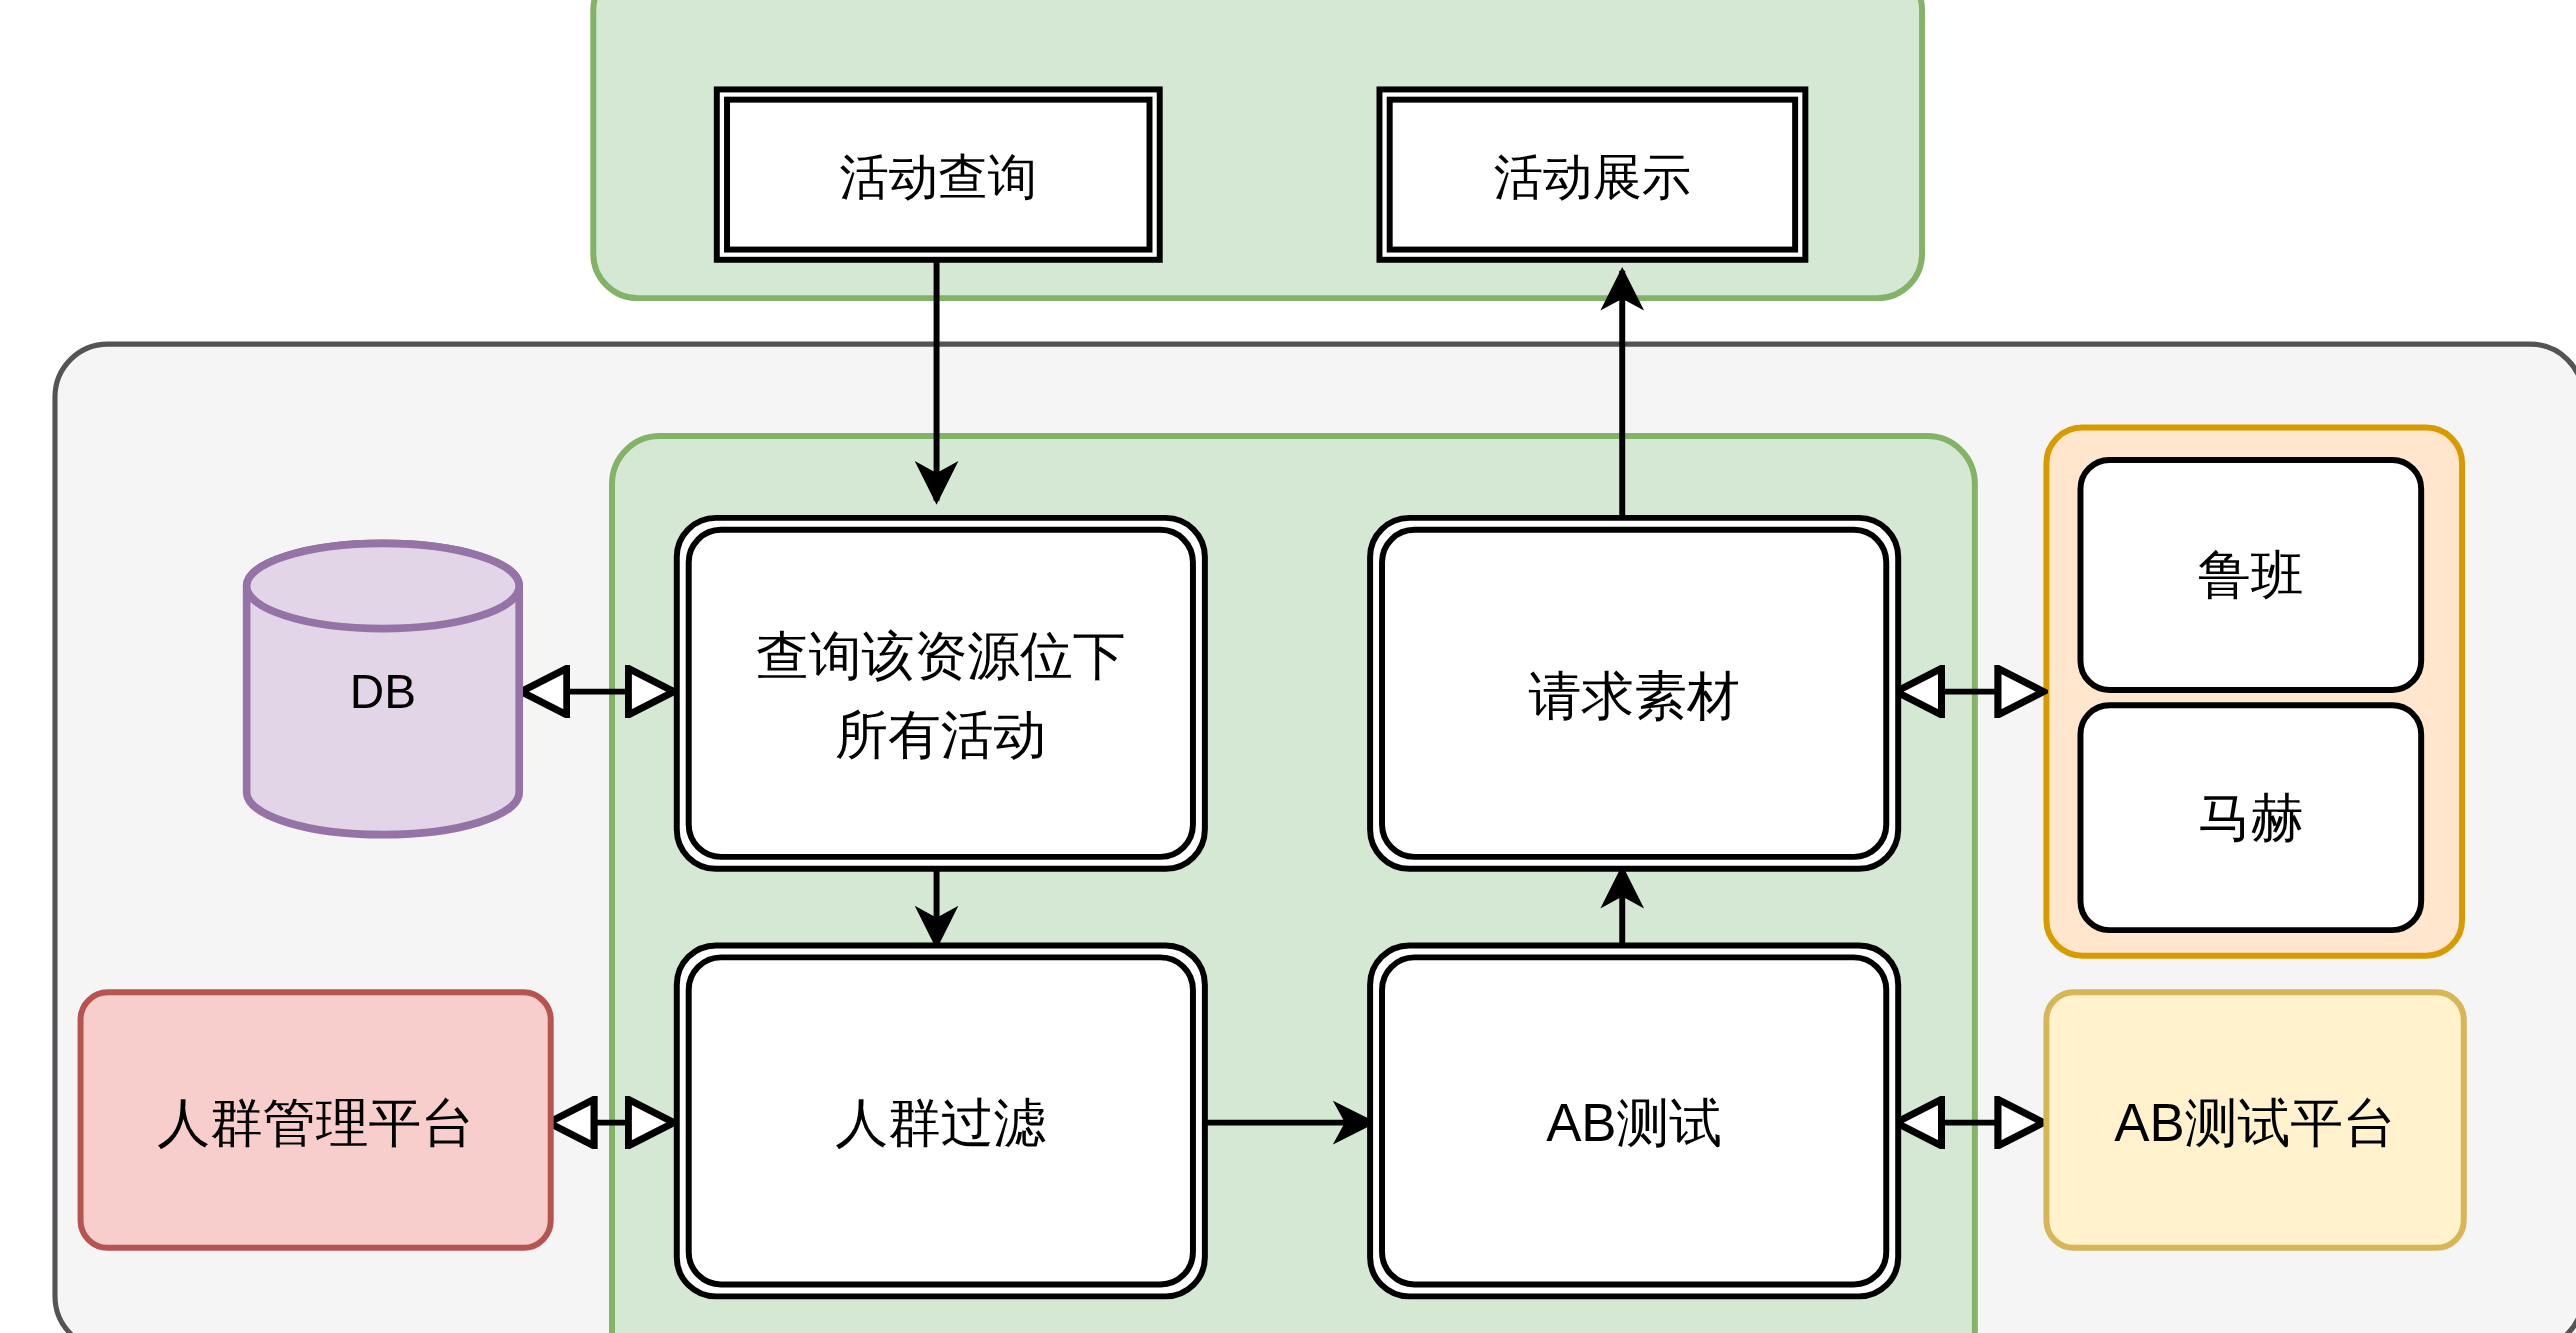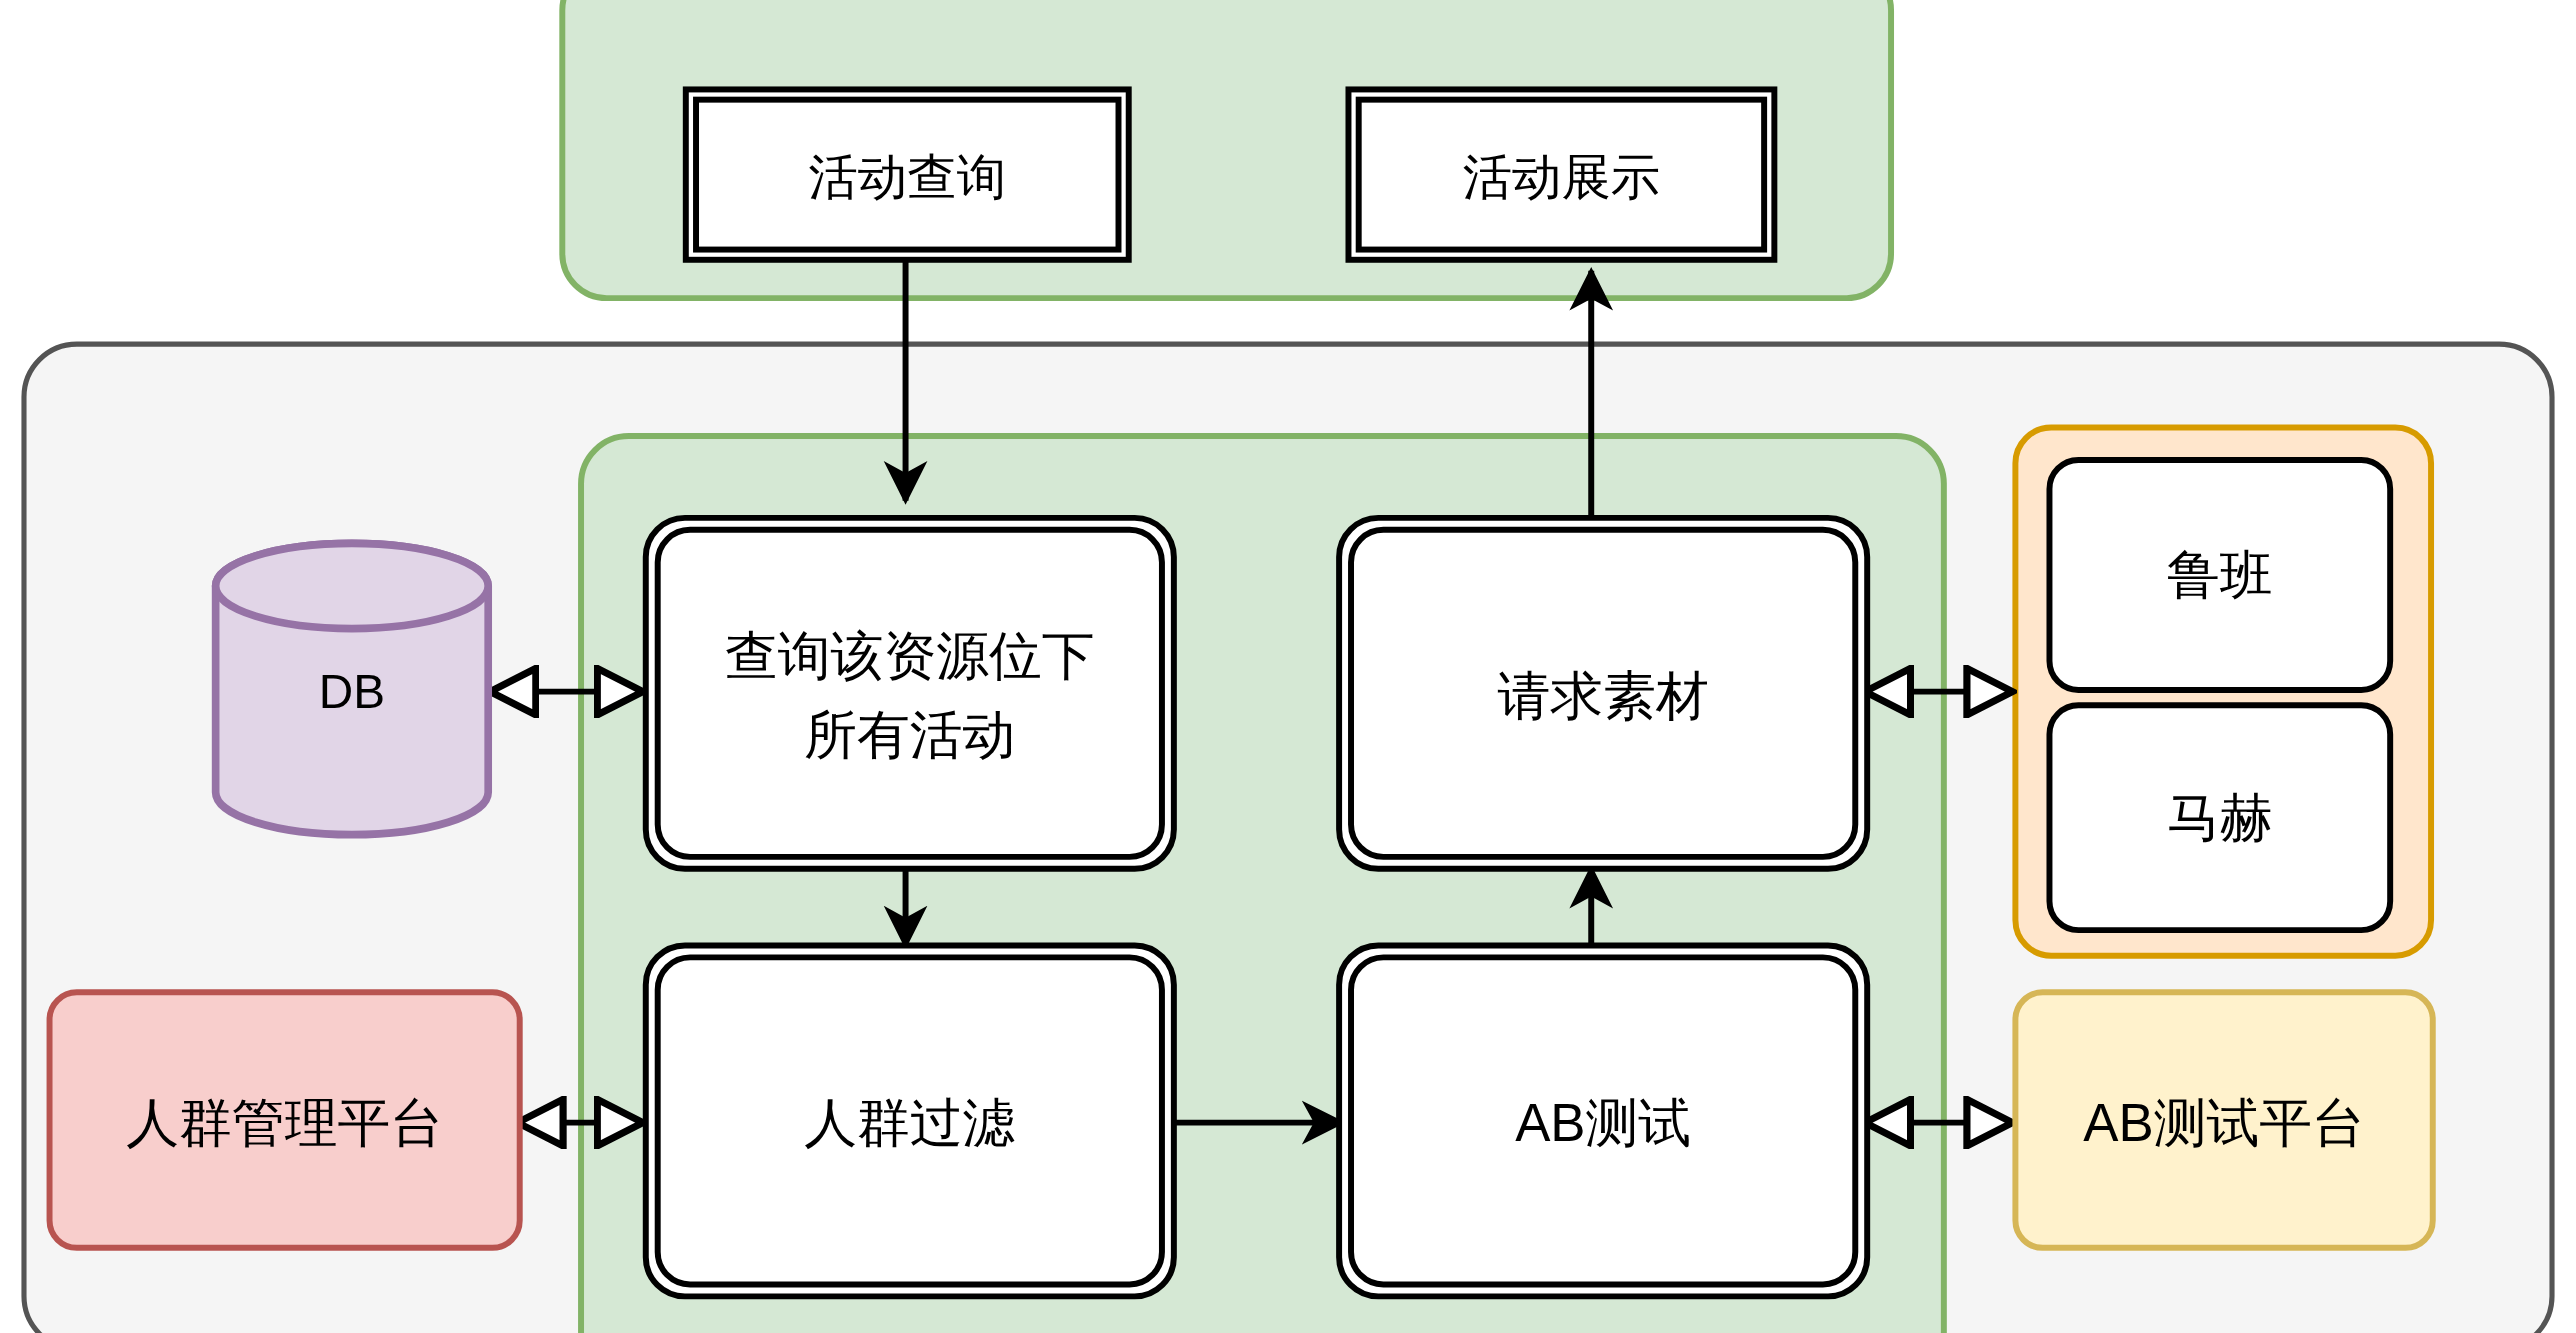--- a/index.html
+++ b/index.html
@@ -10,20 +10,21 @@
   body {
     width: 2576px;
     height: 1333px;
     font-family: "Liberation Sans", "DejaVu Sans", sans-serif;
     overflow: hidden;
   }
   #diagram-root {
     position: relative;
     width: 2064px;
     height: 1333px;
+    padding-left: 31px;
   }
   svg#flow-svg {
     display: block;
     width: 2576px;
     height: 1333px;
   }
   .node-label {
     font-family: "Liberation Sans", "DejaVu Sans", sans-serif;
     fill: #000000;
     text-anchor: middle;

